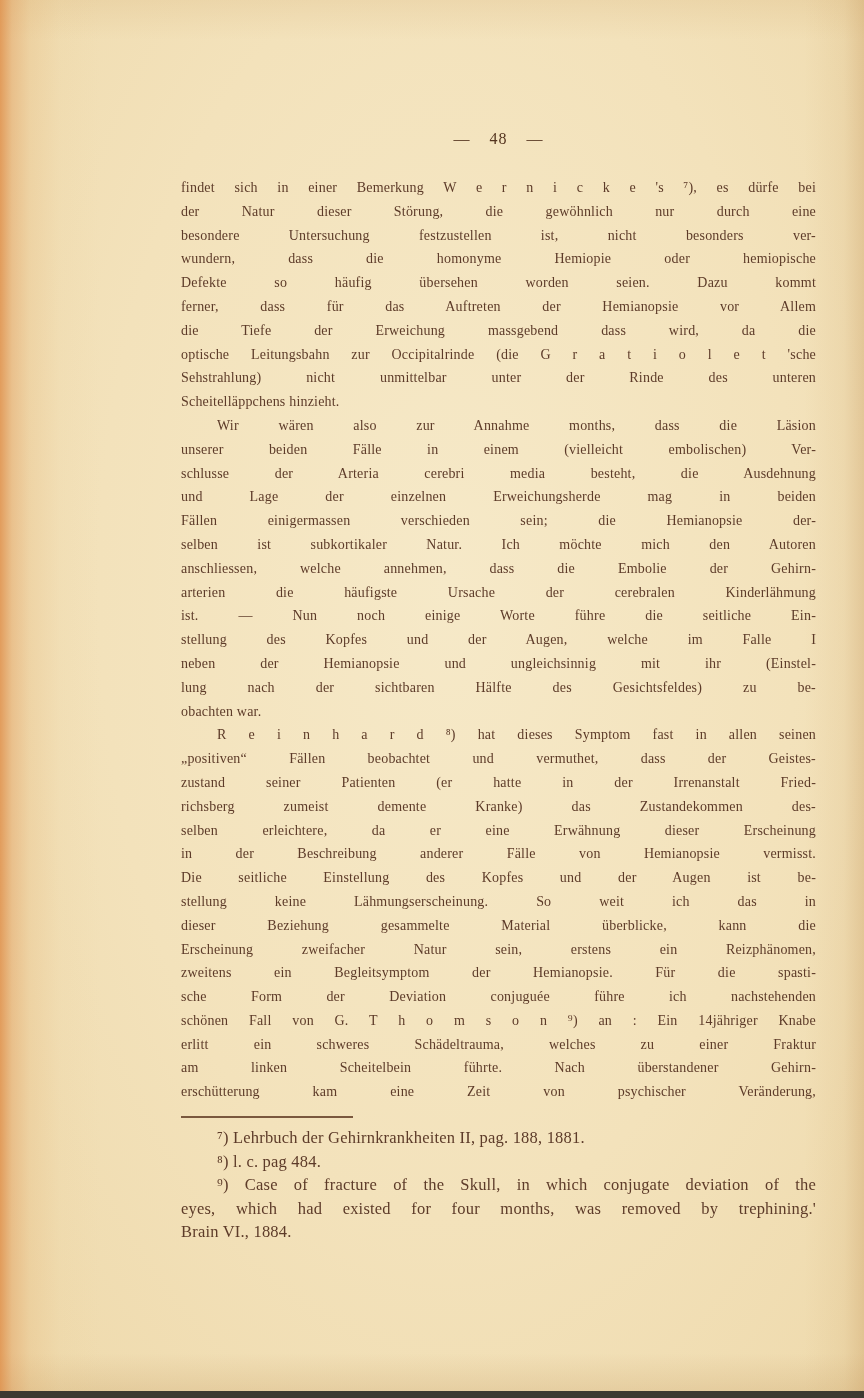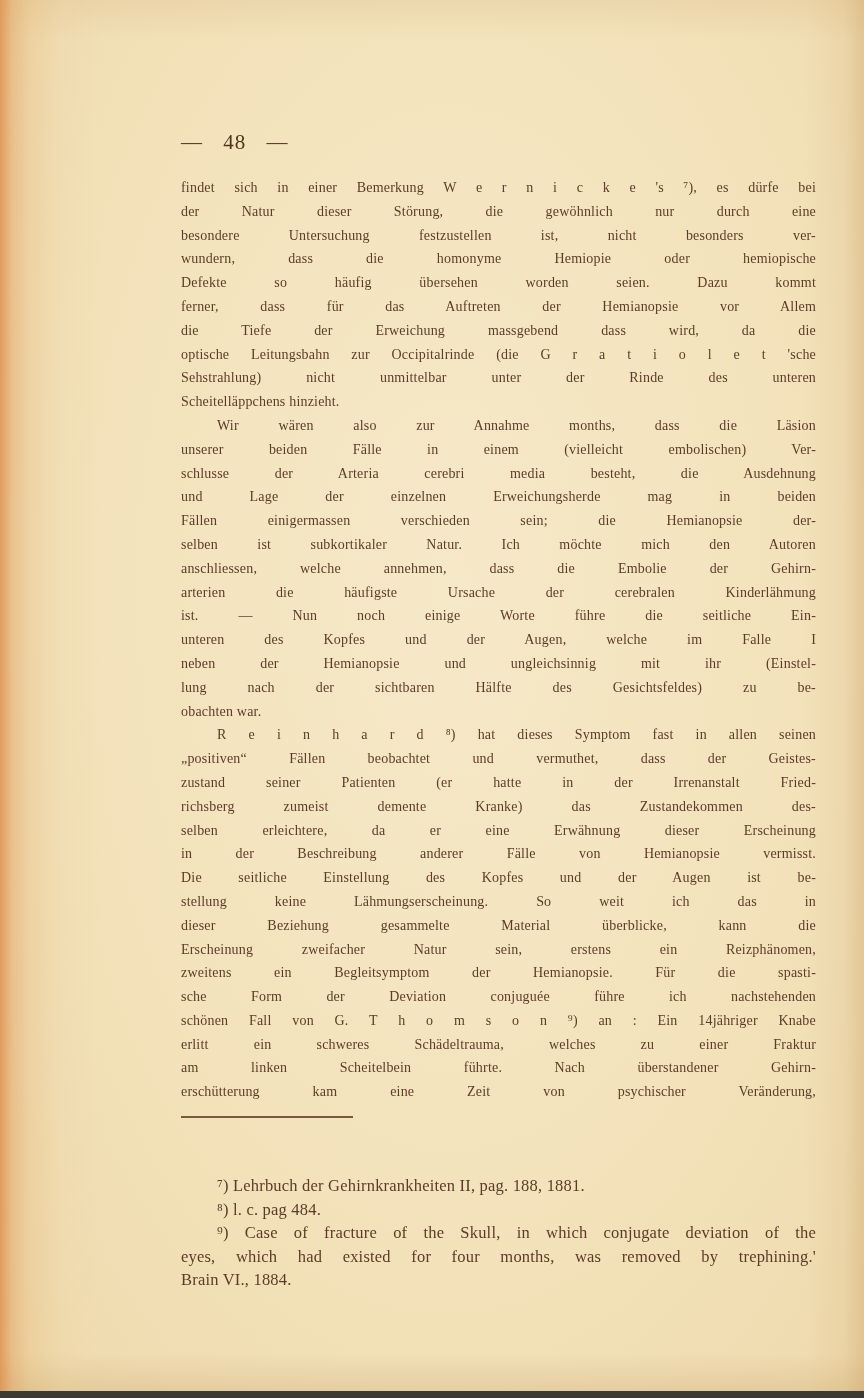--- a/index.html
+++ b/index.html
@@ -21,21 +21,22 @@
     content: "";
     position: absolute;
     left: 0; bottom: 0;
     width: 100%; height: 7px;
     background: #3d3a31;
   }
   .page-number {
     position: absolute;
     left: 181px; top: 130px;
     width: 635px;
-    font-size: 21px;
+    text-align: center;
+    font-size: 16px;
     word-spacing: 14px;
     letter-spacing: 1px;
     color: #54341f;
   }
   .body-text {
     position: absolute;
     left: 181px; top: 176px;
     width: 635px;
     font-size: 14px;
     line-height: 23.8px;
@@ -54,21 +55,20 @@
     width: 172px; height: 2px;
     background: #7a583e;
   }
   .footnotes {
     position: absolute;
     left: 181px; top: 1126px;
     width: 635px;
     font-size: 16.5px;
     line-height: 23.5px;
     letter-spacing: 0.2px;
-    margin-top: 48px;
   }
 </style>
 </head>
 <body>
 
 <div class="page">
   <div class="page-number">— 48 —</div>
 
   <div class="body-text">
       <div class="paragraph">
@@ -86,21 +86,21 @@
       <div class="paragraph">
         <div class="line indent">Wir wären also zur Annahme months, dass die Läsion</div>
         <div class="line">unserer beiden Fälle in einem (vielleicht embolischen) Ver-</div>
         <div class="line">schlusse der Arteria cerebri media besteht, die Ausdehnung</div>
         <div class="line">und Lage der einzelnen Erweichungsherde mag in beiden</div>
         <div class="line">Fällen einigermassen verschieden sein; die Hemianopsie der-</div>
         <div class="line">selben ist subkortikaler Natur. Ich möchte mich den Autoren</div>
         <div class="line">anschliessen, welche annehmen, dass die Embolie der Gehirn-</div>
         <div class="line">arterien die häufigste Ursache der cerebralen Kinderlähmung</div>
         <div class="line">ist. — Nun noch einige Worte führe die seitliche Ein-</div>
-        <div class="line">unteren des Kopfes und der Augen, welche im Falle I</div>
+        <div class="line">stellung des Kopfes und der Augen, welche im Falle I</div>
         <div class="line">neben der Hemianopsie und ungleichsinnig mit ihr (Einstel-</div>
         <div class="line">lung nach der sichtbaren Hälfte des Gesichtsfeldes) zu be-</div>
         <div class="line endline">obachten war.</div>
       </div>
       <div class="paragraph">
         <div class="line indent">R e i n h a r d ⁸) hat dieses Symptom fast in allen seinen</div>
         <div class="line">„positiven“ Fällen beobachtet und vermuthet, dass der Geistes-</div>
         <div class="line">zustand seiner Patienten (er hatte in der Irrenanstalt Fried-</div>
         <div class="line">richsberg zumeist demente Kranke) das Zustandekommen des-</div>
         <div class="line">selben erleichtere, da er eine Erwähnung dieser Erscheinung</div>

